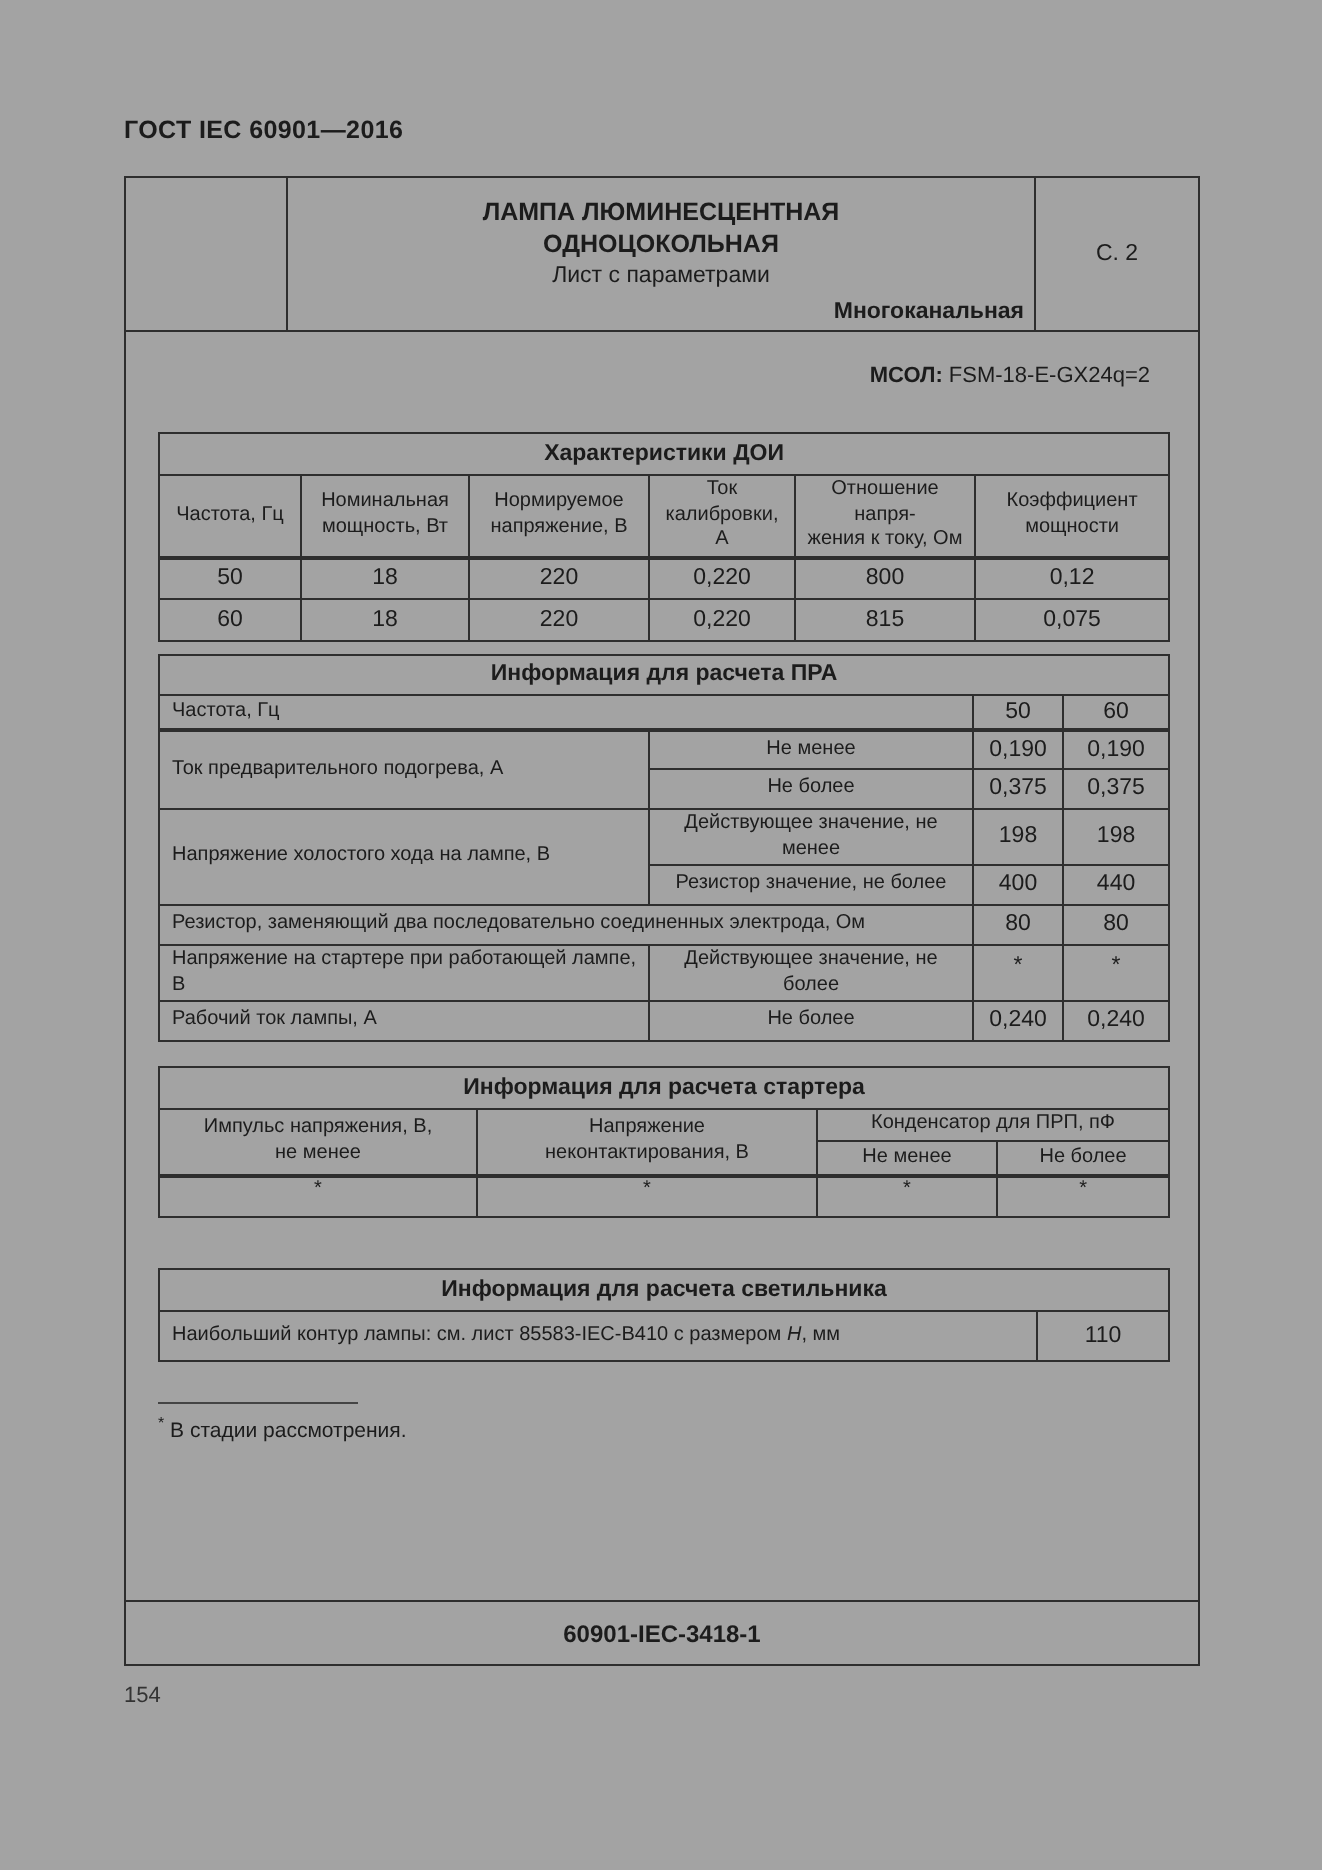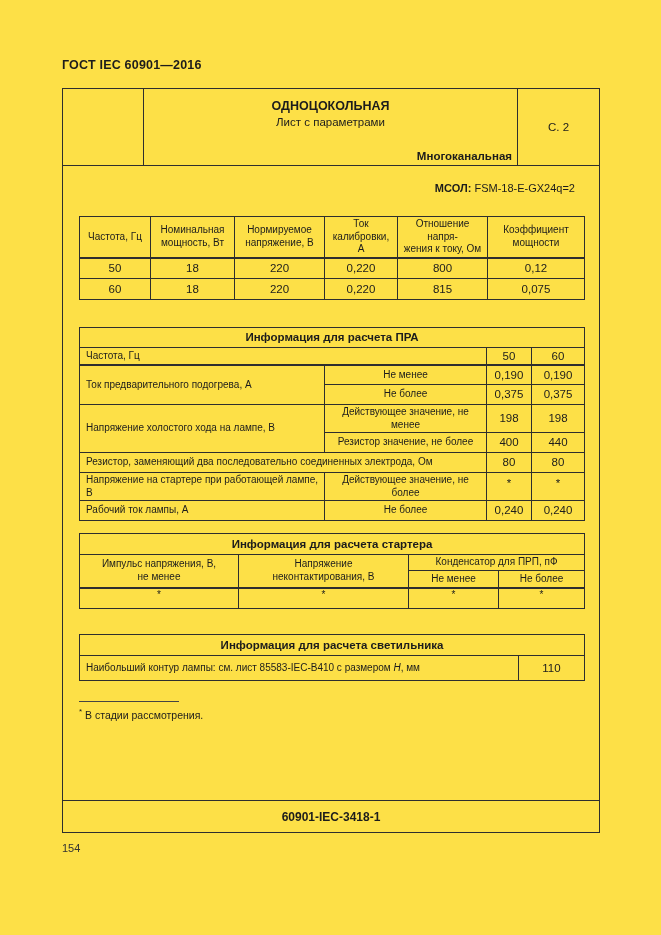--- a/index.html
+++ b/index.html
@@ -1,17 +1,17 @@
 <!DOCTYPE html>
 <html lang="ru"><head>
 <meta charset="utf-8">
 <style>
   html,body{margin:0;padding:0;background:#e8e8e8;}
   .page{
-    position:relative;width:661px;height:935px;background:#fde047;
+    position:relative;width:661px;height:935px;background:#a3a3a3;
     font-family:"Liberation Sans","DejaVu Sans",sans-serif;color:#1c1c1c;
     margin:0 auto;overflow:hidden;
   }
   .doc-header{position:absolute;left:62px;top:58px;font-weight:bold;font-size:12.5px;letter-spacing:.2px;}
   .frame{position:absolute;left:62px;top:88px;width:538px;height:745px;border:1.5px solid #2e2e2e;box-sizing:border-box;}
 
   
   .sheet-header{position:absolute;left:0;top:0;width:100%;height:77px;border-bottom:1.5px solid #2e2e2e;display:flex;box-sizing:border-box;}
   .hdr-left{width:81px;border-right:1px solid #2e2e2e;box-sizing:border-box;}
   .hdr-center{flex:1;position:relative;text-align:center;padding-top:9px;box-sizing:border-box;}
@@ -66,39 +66,43 @@
 
 <div class="page">
 
   <div class="doc-header">ГОСТ IEC 60901—2016</div>
 
   <div class="frame">
 
     <div class="sheet-header">
       <div class="hdr-left"></div>
       <div class="hdr-center">
+        <div class="hdr-title">ЛАМПА ЛЮМИНЕСЦЕНТНАЯ</div>
         <div class="hdr-title">ОДНОЦОКОЛЬНАЯ</div>
         <div class="hdr-subtitle">Лист с параметрами</div>
         <div class="hdr-channel">Многоканальная</div>
       </div>
       <div class="hdr-right">С. 2</div>
     </div>
 
     <div class="mcol"><span class="b">МСОЛ:</span> <span>FSM-18-E-GX24q=2</span></div>
 
     <table class="tbl" id="table-dli">
       <colgroup>
           <col style="width:71px">
           <col style="width:84px">
           <col style="width:90px">
           <col style="width:73px">
           <col style="width:90px">
           <col style="width:97px">
         </colgroup>
       <tbody>
+          <tr class="title">
+            <td colspan="6">Характеристики ДОИ</td>
+          </tr>
       <tr class="head heavyb">
         <td class="pre">Частота, Гц</td>
         <td class="pre">Номинальная
 мощность, Вт</td>
         <td class="pre">Нормируемое
 напряжение, В</td>
         <td class="pre">Ток
 калибровки, А</td>
         <td class="pre">Отношение напря-
 жения к току, Ом</td>

